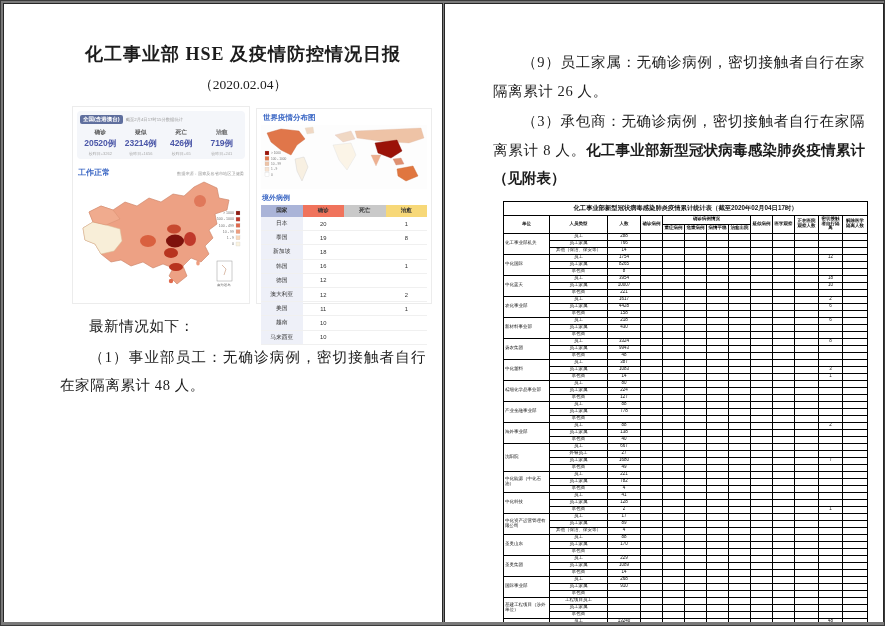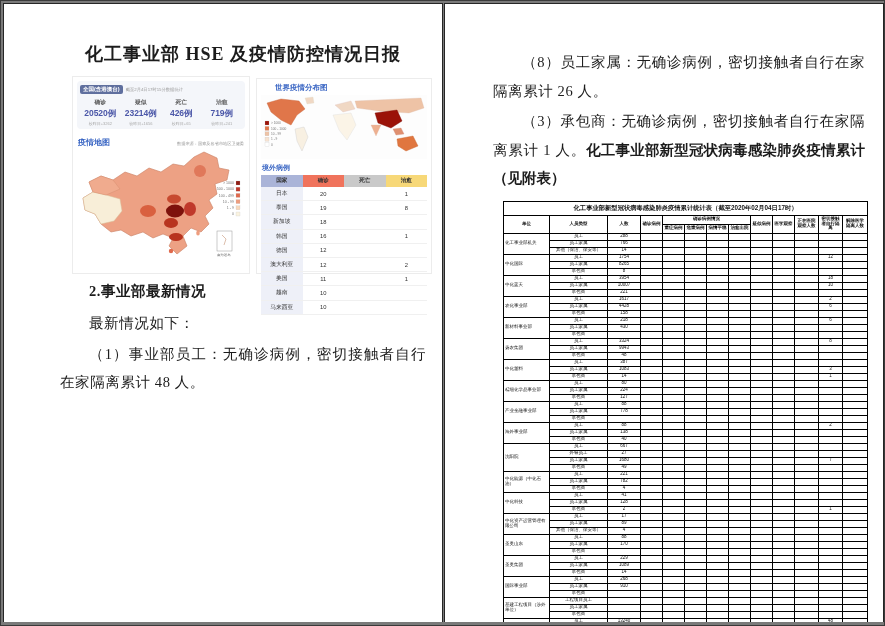--- a/index.html
+++ b/index.html
@@ -28,21 +28,21 @@
   .badge{background:#5f6f9e;color:#fff;font-size:5.5px;font-weight:bold;padding:1px 3px;border-radius:2px;white-space:nowrap;}
   .asof{font-size:4.3px;color:#999;white-space:nowrap;}
   .statrow{display:flex;justify-content:space-between;margin-top:4px;}
   .stat{flex:1;text-align:center;}
   .stat .lb{font-size:5.8px;font-weight:bold;color:#555;}
   .stat .vl{font-size:8.5px;font-weight:bold;color:#4b57a8;margin-top:1px;}
   .stat .dt{font-size:4px;color:#aaa;margin-top:1px;}
   .maphead{display:flex;justify-content:space-between;align-items:baseline;padding:4px 5px 0 5px;}
   .maptitle{font-size:8px;font-weight:bold;color:#3a66c4;}
   .mapsrc{font-size:4.2px;color:#999;}
-  .wm-title{font-size:7.5px;font-weight:bold;color:#3a66c4;margin:1px 0 2px 14px;}
+  .wm-title{font-size:7.5px;font-weight:bold;color:#3a66c4;margin:1px 0 2px 2px;}
   .ov-title{font-size:7px;font-weight:bold;color:#3a66c4;margin:4px 0 2px 1px;}
   table.ov{width:100%;border-collapse:collapse;table-layout:fixed;}
   table.ov th{font-size:5.6px;font-weight:bold;color:#333;padding:2px 0;}
   table.ov td{font-size:5.8px;color:#333;text-align:center;padding:2.1px 0;border-bottom:1px solid #f0f0f0;}
   .oh0{background:#aab4d8;}.oh1{background:#f0735c;}.oh2{background:#c9c9c9;}.oh3{background:#f7d878;}
   td.oc0{background:#eef0f8;}
 
   
   .tbl-wrap{margin-top:8px;}
   table.big{border-collapse:collapse;table-layout:fixed;width:364px;margin-left:10px;
@@ -58,20 +58,21 @@
   .footer-strip{position:absolute;left:0;bottom:0;width:885px;height:3px;background:#7a7a7a;}
 </style>
 </head>
 <body>
 
 <div class="sheet">
   <div class="sheet-bg"></div>
 
   <div class="page page1">
     <div class="doc-title">化工事业部 HSE 及疫情防控情况日报</div>
+    <div class="doc-date">（2020.02.04）</div>
 
     <div class="dash">
 
       <div class="card card-left">
         <div class="statbox">
           <div class="statbox-head">
             <span class="badge">全国(含港澳台)</span>
             <span class="asof">截至2月4日17时15分数据统计</span>
           </div>
           <div class="statrow" id="stats-items">
@@ -91,21 +92,21 @@
                 <div class="dt">较昨日+65</div>
               </div>
               <div class="stat">
                 <div class="lb">治愈</div>
                 <div class="vl">719例</div>
                 <div class="dt">较昨日+241</div>
               </div>
             </div>
         </div>
         <div class="maphead">
-          <span class="maptitle">疫情地图</span>
+          <span class="maptitle">工作正常</span>
           <span class="mapsrc">数据来源：国家及各省市地区卫健委</span>
         </div>
 
         <svg width="170" height="112" viewBox="0 0 170 112" style="display:block;margin:1px auto 0 auto;">
           <path d="M118,8 L128,3 L141,9 L143,19 L153,21 L151,31 L139,35 L141,45 L133,51 L137,59 L129,67 L133,75 L125,83 L115,79 L107,87 L111,97 L101,105 L93,97 L97,89 L87,85 L77,89 L67,83 L55,87 L45,81 L35,83 L25,75 L19,65 L9,61 L7,49 L17,43 L13,33 L25,27 L37,31 L49,23 L61,27 L73,19 L85,23 L97,15 L108,17 Z" fill="#eda184" stroke="#c97f63" stroke-width="0.6"></path>
           <path d="M9,61 L7,49 L17,43 L30,46 L44,50 L46,62 L38,72 L25,75 L19,65 Z" fill="#f8eed8" stroke="#d8c09a" stroke-width="0.5"></path>
           <path d="M13,33 L25,27 L37,31 L44,40 L30,46 L17,43 Z" fill="#f0ab8e" stroke="#d18a6c" stroke-width="0.4"></path>
           <ellipse cx="99" cy="62" rx="9" ry="6.5" fill="#7e120c"></ellipse>
           <ellipse cx="95" cy="74" rx="7" ry="5" fill="#b8341f"></ellipse>
           <ellipse cx="98" cy="50" rx="7" ry="4.5" fill="#c74a30"></ellipse>
@@ -225,28 +226,27 @@
                 <td class="oc0">马来西亚</td>
                 <td class="oc1">10</td>
                 <td class="oc2"></td>
                 <td class="oc3"></td>
               </tr>
             </tbody>
         </table>
       </div>
     </div>
 
-    <div class="h">2.事业部最新情况</div>
     <div class="p">最新情况如下：</div>
     <div class="p">（1）事业部员工：无确诊病例，密切接触者自行在家隔离累计 48 人。</div>
   </div>
 
   <div class="page page2">
-    <div class="p">（8）员工家属：无确诊病例，密切接触者自行在家隔离累计 26 人。</div>
-    <div class="p"><span>（3）承包商：无确诊病例，密切接触者自行在家隔离累计 1 人。</span><b>化工事业部新型冠状病毒感染肺炎疫情累计（见附表）</b></div>
+    <div class="p">（9）员工家属：无确诊病例，密切接触者自行在家隔离累计 26 人。</div>
+    <div class="p"><span>（3）承包商：无确诊病例，密切接触者自行在家隔离累计 8 人。</span><b>化工事业部新型冠状病毒感染肺炎疫情累计（见附表）</b></div>
 
     <div class="tbl-wrap">
       <table class="big">
         <colgroup>
           <col style="width:46px">
             <col style="width:58px">
             <col style="width:33px">
           <col style="width:22px">
             <col style="width:22px">
             <col style="width:22px">

